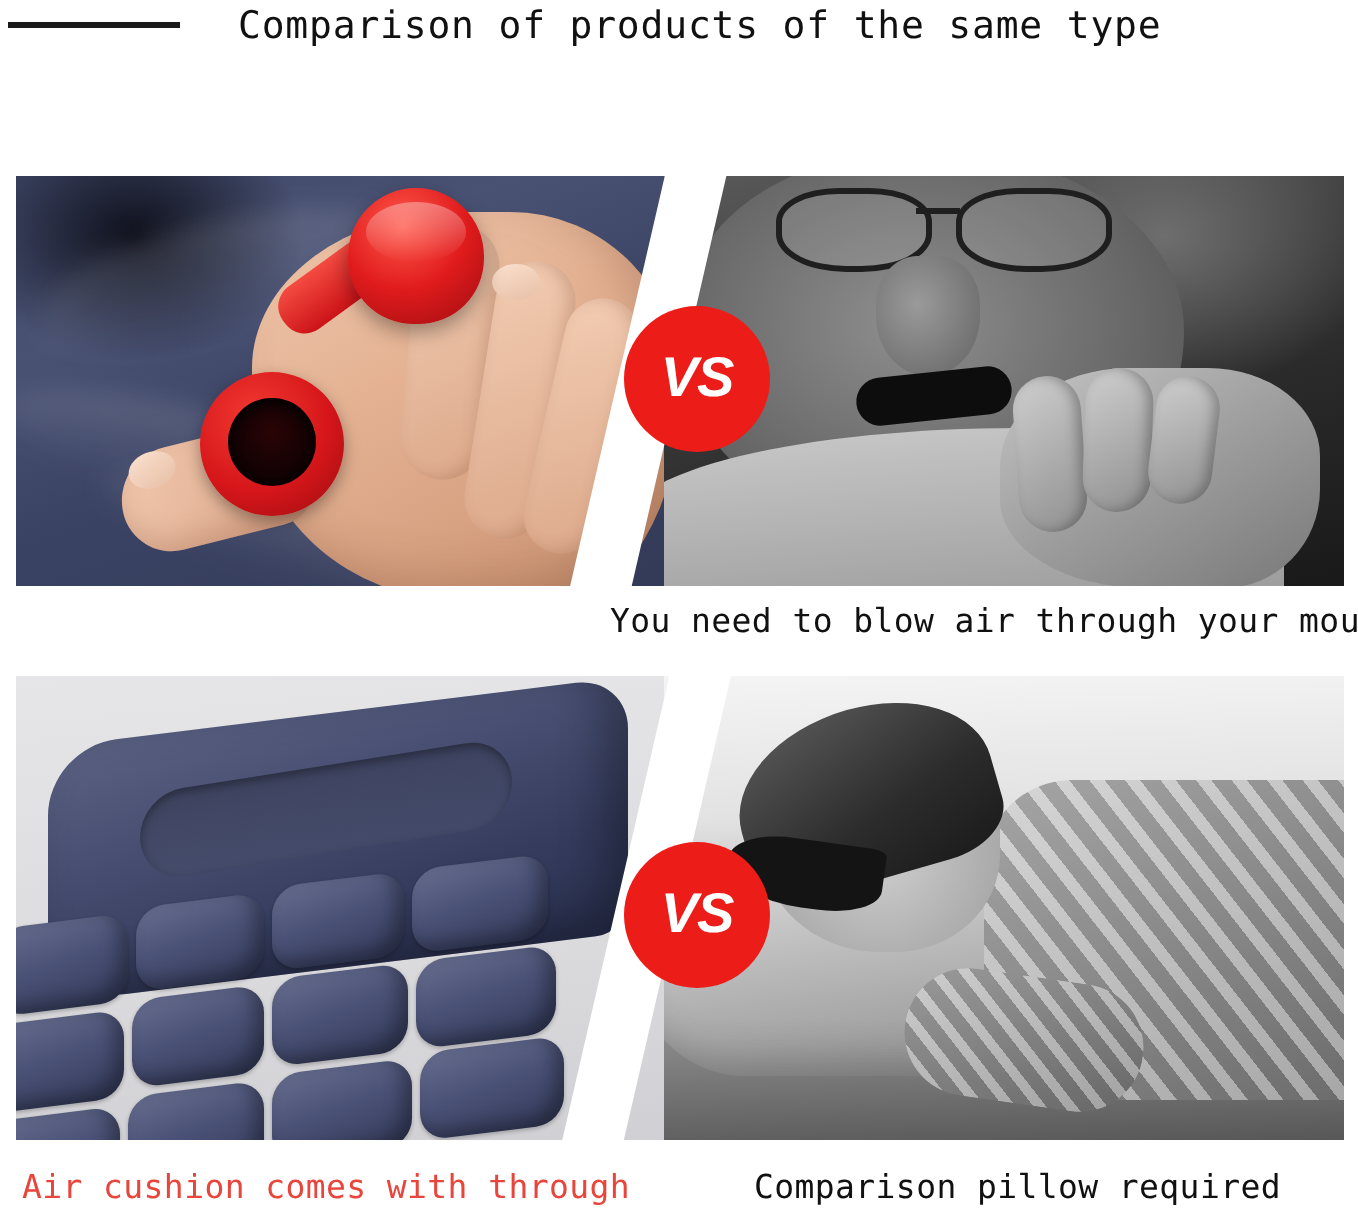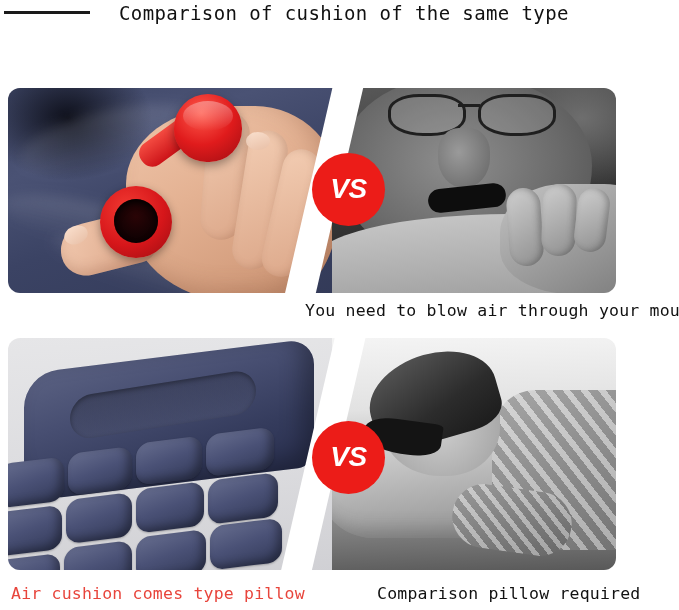--- a/index.html
+++ b/index.html
@@ -46,24 +46,23 @@
   .row {
     position: absolute;
     left: 8px;
     width: 664px;
   }
   .row-1 { top: 88px; }
   .row-2 { top: 338px; }
 
   .media {
     position: relative;
-    width: 608px;
+    width: 664px;
     height: 205px;
     overflow: hidden;
-    border-radius: 12px;
   }
   .row-2 .media { height: 232px; }
 
   .pane {
     position: absolute;
     top: 0;
     height: 100%;
     overflow: hidden;
   }
   .pane-left  { left: 0;     width: 340px; }
@@ -402,21 +401,21 @@
       linear-gradient(150deg, #bdbdbd, #7b7b7b);
     border-radius: 34px;
     transform: rotate(8deg);
   }
 </style>
 </head>
 <body>
 
 <div class="header">
   <div class="header-rule"></div>
-  <div class="header-title">Comparison of cushion of the same type</div>
+  <div class="header-title">Comparison of products of the same type</div>
 </div>
 
 <div class="row row-1">
   <div class="media">
 
     <div class="pane pane-left">
       <div class="photo-pump">
         <div class="pump-fold-a"></div>
         <div class="pump-fold-b"></div>
         <div class="pump-fold-c"></div>
@@ -501,15 +500,15 @@
     <div class="divider"></div>
 
     <div class="vs-badge">
       <span class="vs-text">VS</span>
     </div>
 
   </div>
 </div>
 
 <div class="captions cap-2">
-  <div class="caption caption-pro">Air cushion comes type pillow</div>
+  <div class="caption caption-pro">Air cushion comes with through</div>
   <div class="caption caption-con">Comparison pillow required</div>
 </div>
 
 </body></html>

